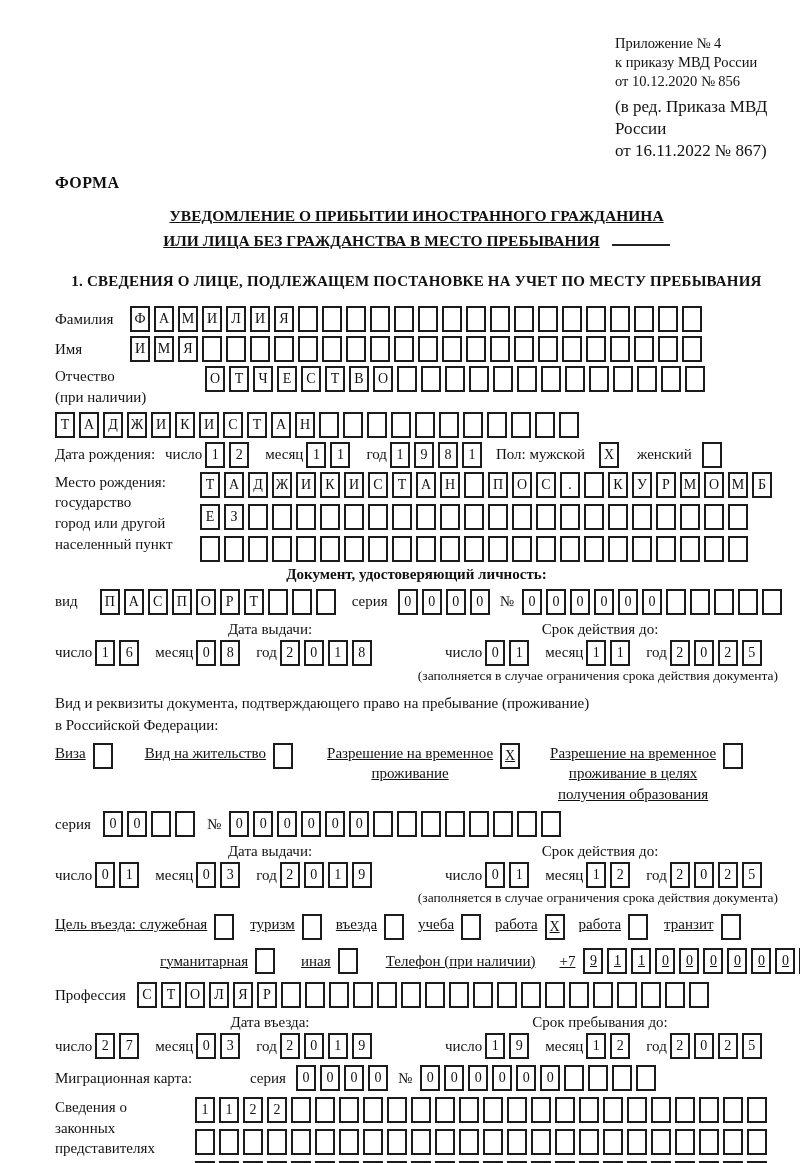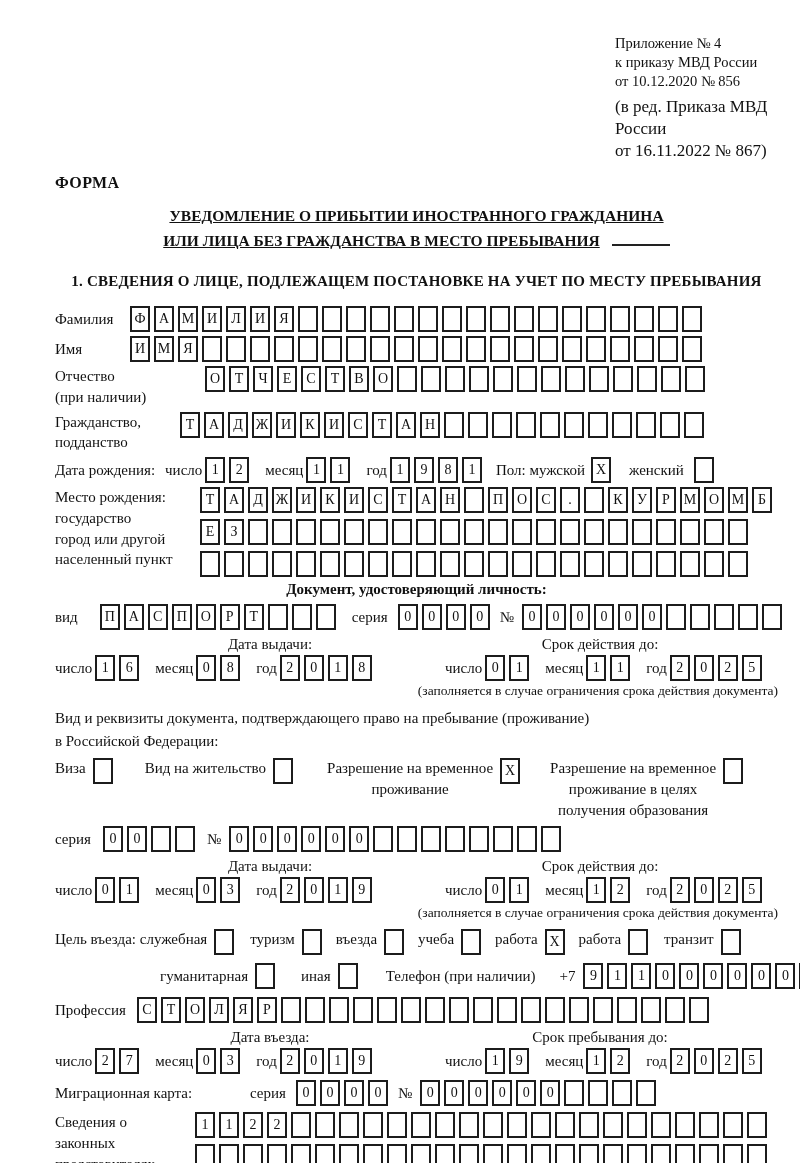--- a/index.html
+++ b/index.html
@@ -33,21 +33,21 @@
   .dhead{display:flex;font-size:15px;margin:6px 0 2px 0;}
   .dhead .dh-l{width:390px;box-sizing:border-box;text-align:center;padding-left:40px;}
   .dhead .dh-r{width:310px;box-sizing:border-box;text-align:center;}
   .dpair{display:flex;align-items:center;margin-bottom:2px;font-size:15px;}
   .dpair .dleft{width:390px;box-sizing:border-box;display:flex;align-items:center;}
   .dgroup{display:flex;align-items:center;}
   .dgroup .lbl{margin-right:3px;}
   .mlx{margin-left:12px;}
   .note{font-size:13.5px;text-align:right;margin:1px 0 8px 0;}
   
-  .cbrow{display:flex;align-items:flex-start;font-size:15px;margin-bottom:6px;}
+  .cbrow{display:flex;align-items:flex-start;font-size:15px;margin-bottom:6px;text-decoration:underline;}
   .cbitem{display:flex;align-items:flex-start;}
   .cbitem .lbl{margin-right:7px;}
   .cbitem .lbl.ctr{text-align:center;}
   .plain{font-size:15px;line-height:1.5;}
   .bold-ctr{text-align:center;font-weight:bold;font-size:15px;margin:4px 0 6px 0;}
 </style>
 </head>
 <body>
 
 <div class="page">
@@ -154,22 +154,20 @@
         <span class="cell"></span>
         <span class="cell"></span>
         <span class="cell"></span>
         <span class="cell"></span>
         <span class="cell"></span>
         <span class="cell"></span>
       </span>
   </div>
 
   <div class="row top">
-    <span class="lbl" style="width:125px">Гражданство,
-подданство</span>
     <span class="cells">
         <span class="cell">Т</span>
         <span class="cell">А</span>
         <span class="cell">Д</span>
         <span class="cell">Ж</span>
         <span class="cell">И</span>
         <span class="cell">К</span>
         <span class="cell">И</span>
         <span class="cell">С</span>
         <span class="cell">Т</span>
@@ -203,21 +201,21 @@
           <span class="cell">1</span>
         </span>
       <span class="lbl mlx">год</span>
       <span class="cells">
           <span class="cell">1</span>
           <span class="cell">9</span>
           <span class="cell">8</span>
           <span class="cell">1</span>
         </span>
     </span>
-    <span class="lbl" style="margin-left:10px;margin-right:6px">Пол: мужской</span>
+    <span class="lbl" style="margin-left:10px;margin-right:14px">Пол: мужской</span>
     <span class="cells">
         <span class="cell">X</span>
       </span>
     <span class="lbl" style="margin-left:14px;margin-right:10px">женский</span>
     <span class="cells">
         <span class="cell"></span>
       </span>
   </div>
 
   <div class="row top" style="margin-top:4px">

